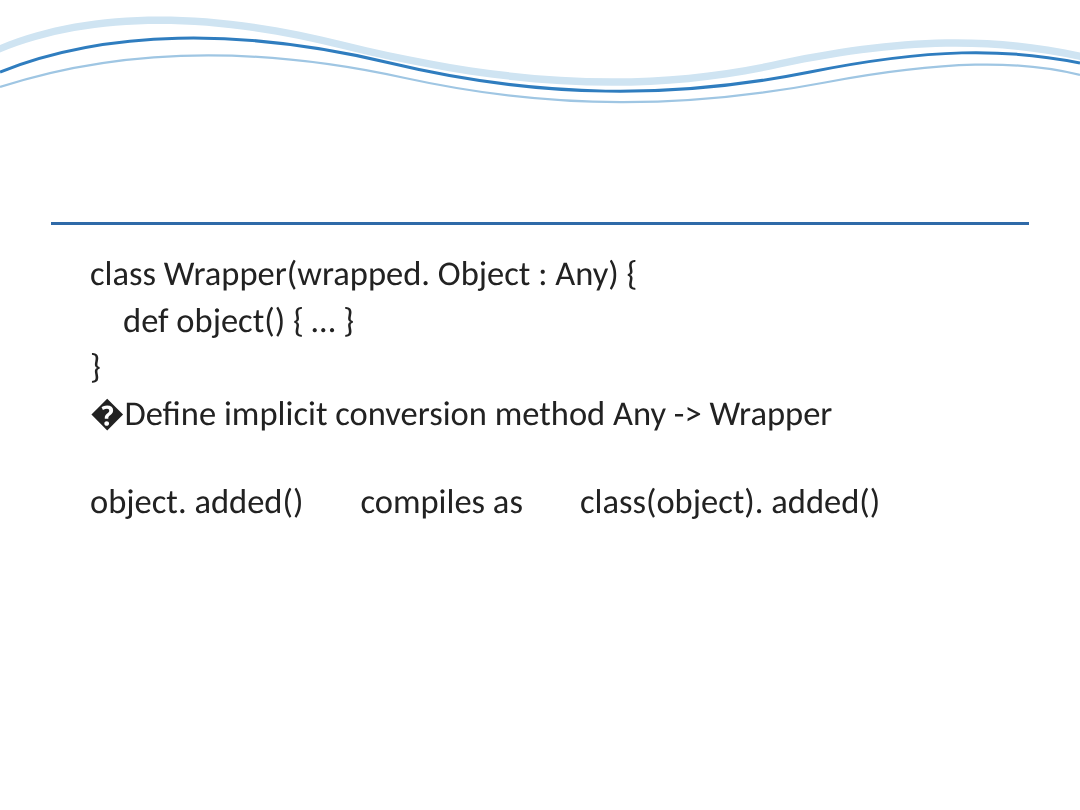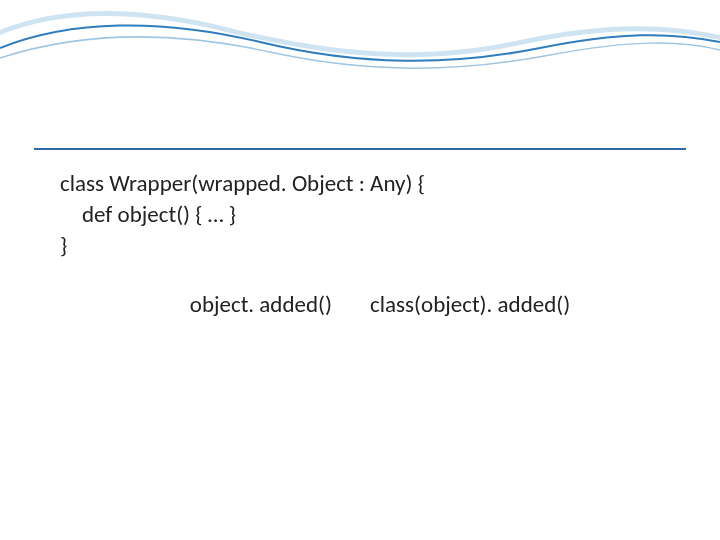--- a/index.html
+++ b/index.html
@@ -55,41 +55,42 @@
     margin-left: 20px;
   }
   .body .line {
     display: block;
   }
   .indent1 { padding-left: 22px; }
   .row-gap { margin-top: 28px; }
   .triple {
     display: flex;
     gap: 38px;
-    justify-content: center;
   }
   .triple > span { white-space: nowrap; }
 </style>
 </head>
 <body>
 
 <div class="slide">
 
   <svg class="wave" viewBox="0 0 720 90" preserveAspectRatio="none">
     <path d="M0,30 C60,5 140,5 230,28 C340,55 430,60 520,40 C600,23 660,22 720,35 L720,40 C660,27 600,28 520,45 C430,65 340,60 230,33 C140,10 60,10 0,35 Z" fill="#cfe4f2"></path>
     <path d="M0,48 C70,20 160,18 260,42 C360,66 450,66 540,48 C620,32 670,32 720,42" stroke="#2f7dbf" stroke-width="2" fill="none"></path>
     <path d="M0,58 C80,32 170,30 270,52 C370,74 460,72 550,55 C630,40 680,40 720,50" stroke="#9fc6e3" stroke-width="1.5" fill="none"></path>
   </svg>
 
   <div class="title-underline"></div>
 
   <div class="body">
     <span class="line">class Wrapper(wrapped. Object : Any) {</span>
     <span class="line indent1">def object() { … }</span>
     <span class="line">}</span>
+    <span class="line">�Define implicit conversion method Any -&gt; Wrapper</span>
 
     <div class="triple row-gap">
       <span>object. added()</span>
+      <span>compiles as</span>
       <span>class(object). added()</span>
     </div>
   </div>
 
 </div>
 
 </body></html>

